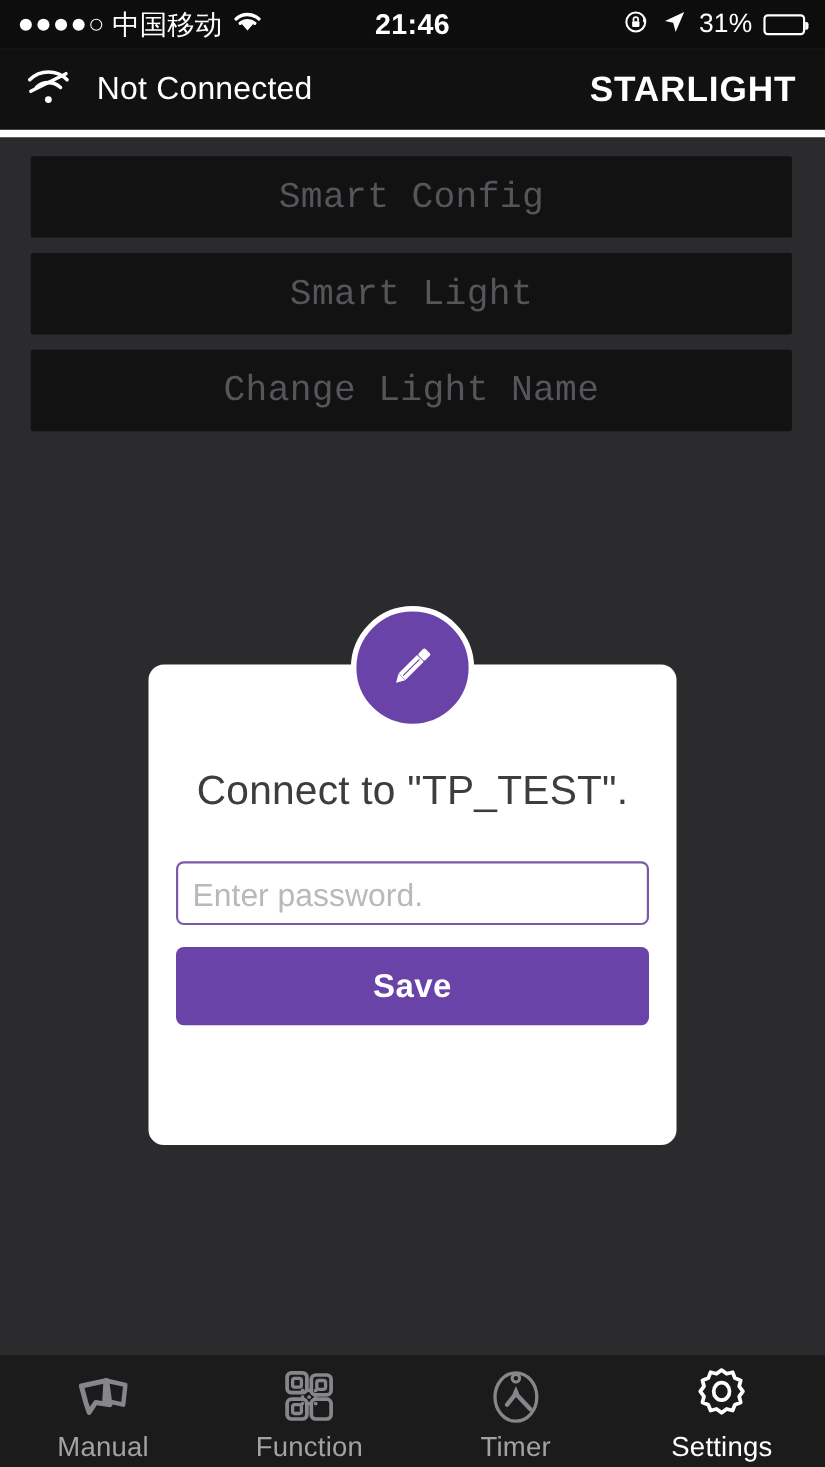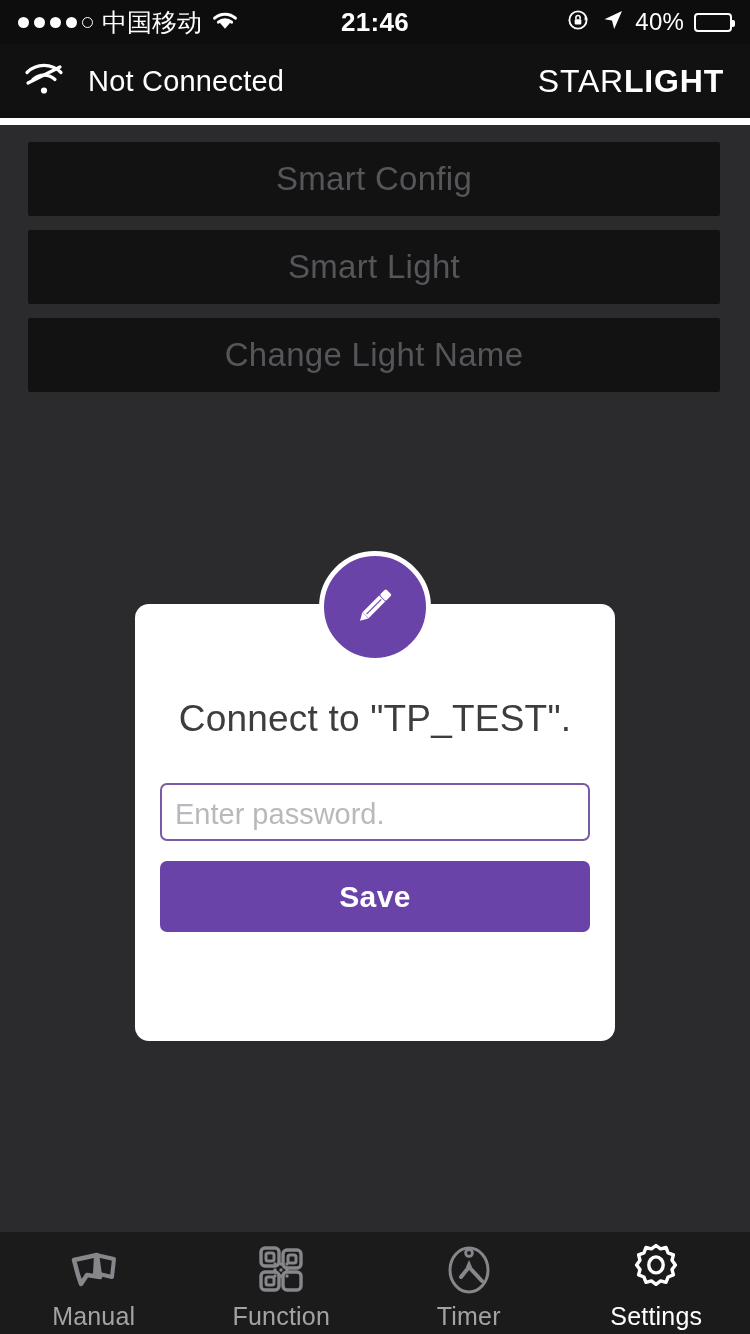--- a/index.html
+++ b/index.html
@@ -126,21 +126,21 @@
     font-weight: 400;
     letter-spacing: 0.2px;
   }
   .brand {
     margin-left: auto;
     color: #ffffff;
     font-size: 32px;
     letter-spacing: 0.8px;
     white-space: nowrap;
   }
-  .brand .thin { font-weight: 400; margin-left: 48px; }
+  .brand .thin { font-weight: 700; margin-left: 48px; }
   .brand .bold { font-weight: 700; }
 
   .divider {
     position: absolute;
     top: 118px; left: 0;
     width: 750px; height: 7px;
     background: #ffffff;
   }
 
   
@@ -153,21 +153,21 @@
   }
   .menu-btn {
     position: absolute;
     left: 28px;
     width: 692px;
     height: 74px;
     background: #121213;
     border: none;
     border-radius: 2px;
     color: #55555a;
-    font-family: Liberation Sans, sans-serif;
+    font-family: Liberation Mono, monospace;
     font-size: 33px;
     font-weight: 400;
     letter-spacing: 0.3px;
     text-align: center;
     padding: 0;
   }
   .menu-btn.b0 { top: 17px; }
   .menu-btn.b1 { top: 105px; }
   .menu-btn.b2 { top: 193px; }
 
@@ -310,21 +310,21 @@
           <rect x="7.7" y="11.3" width="6.6" height="5.3" rx="1" fill="#fff"></rect>
           <path d="M8.9 11.3 v-1.7 a2.1 2.1 0 0 1 4.2 0 v1.7" stroke="#fff" stroke-width="1.6" fill="none"></path>
           <path d="M17.6 8.2 l3.3 2.1 -3.3 2.1 z" fill="#fff"></path>
         </svg>
       </span>
       <span>
         <svg width="24" height="24" viewBox="0 0 24 24">
           <path d="M21 3 L3.5 11.2 L11 12.6 L13.2 21 Z" fill="#fff"></path>
         </svg>
       </span>
-      <span class="batt-pct">40%</span>
+      <span class="batt-pct">31%</span>
       <span class="batt">
         <span class="batt-fill" style="width: 31%;"></span>
       </span>
     </div>
   </div>
 
   <div class="appbar">
     <div class="conn">
       <span>
         <svg width="44" height="36" viewBox="0 0 44 36">

